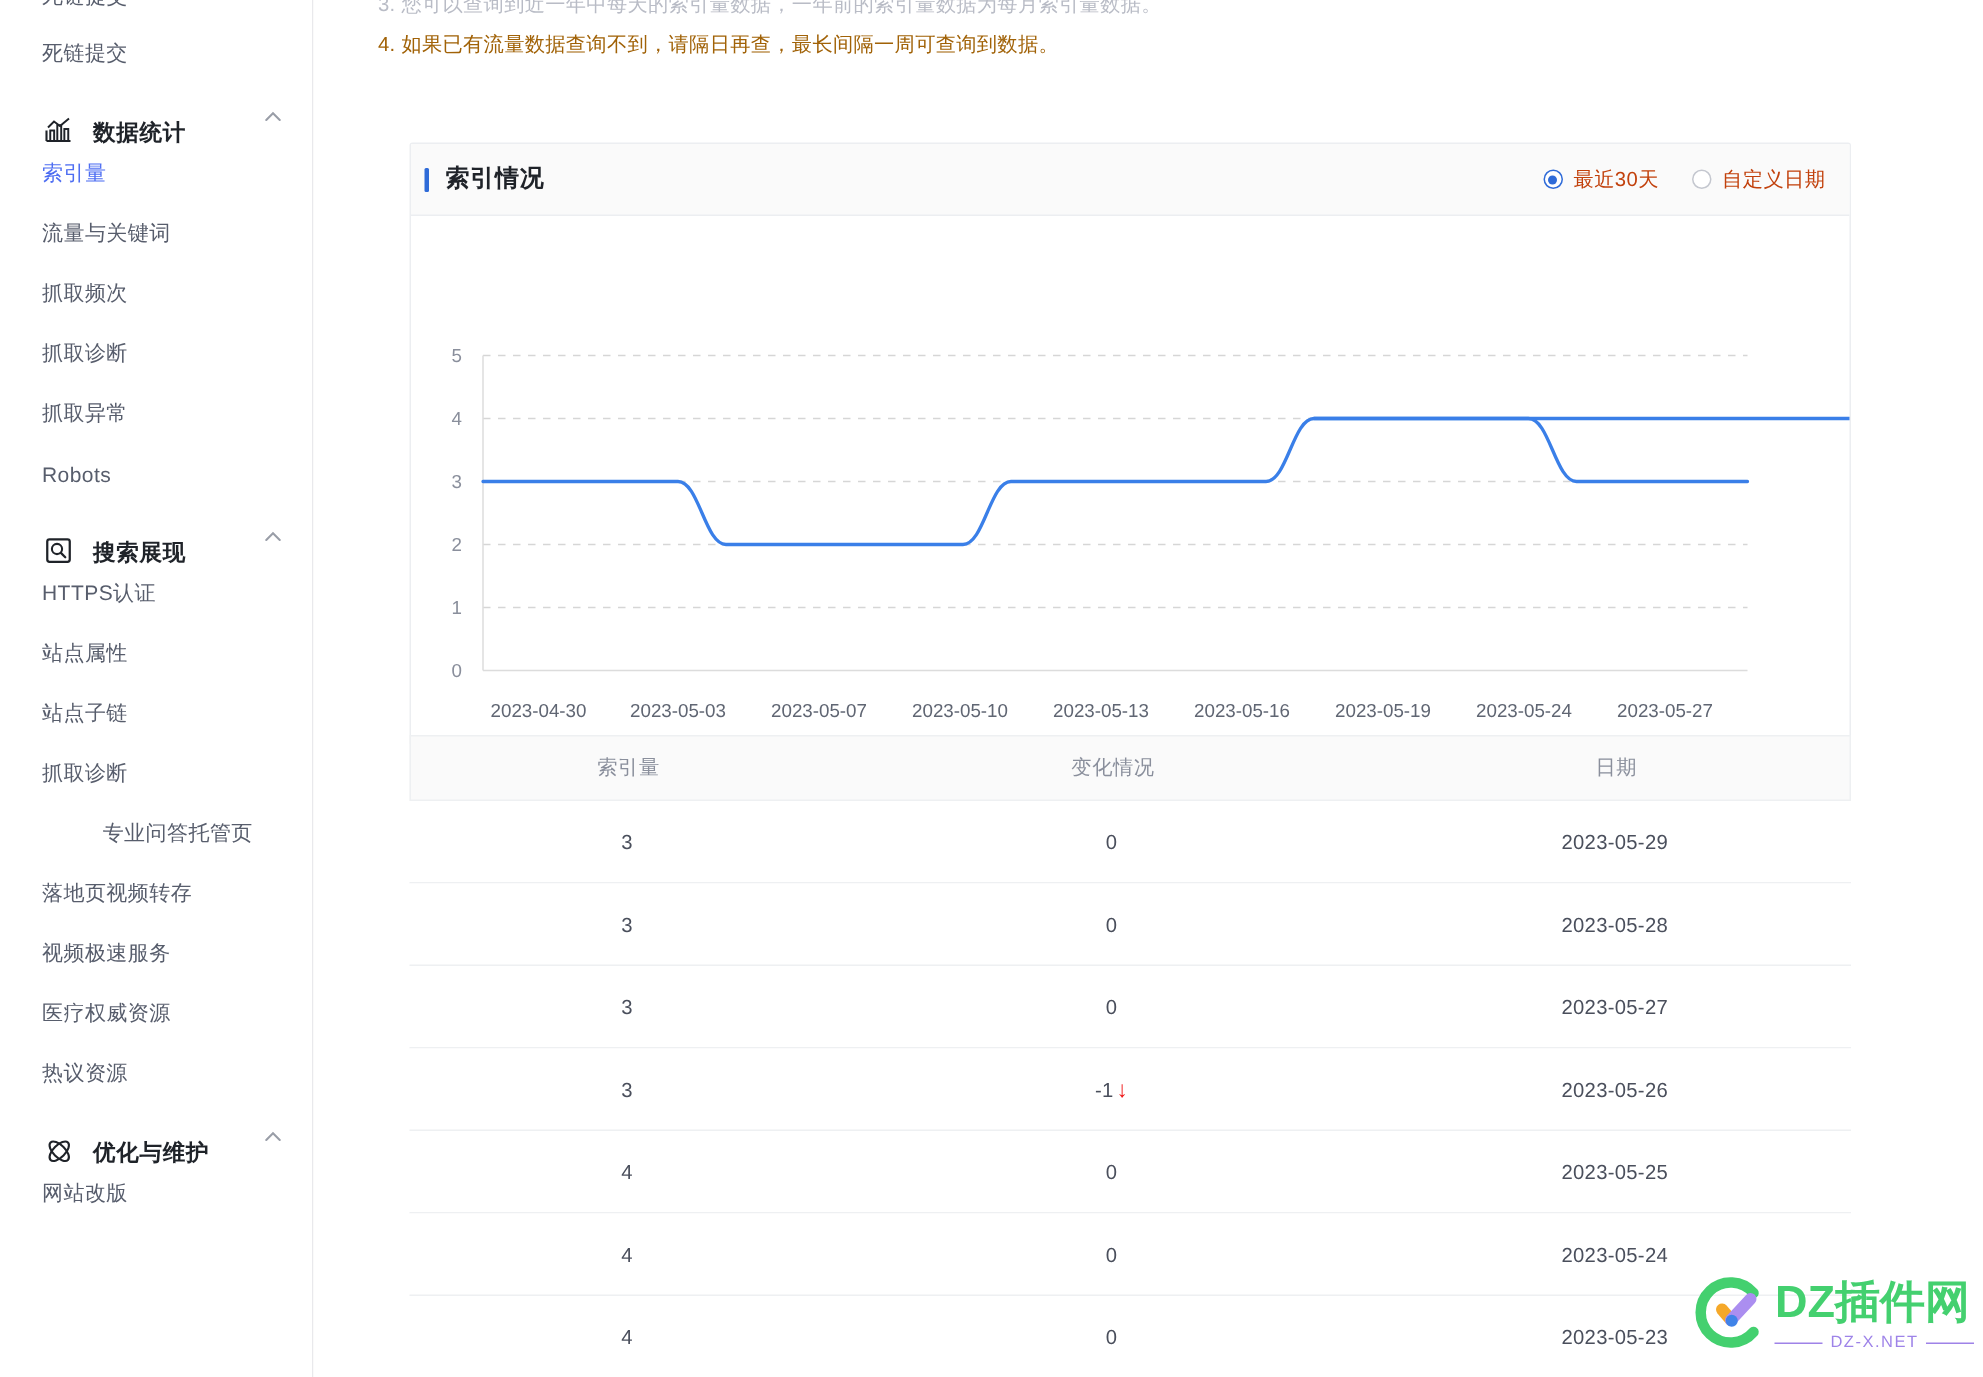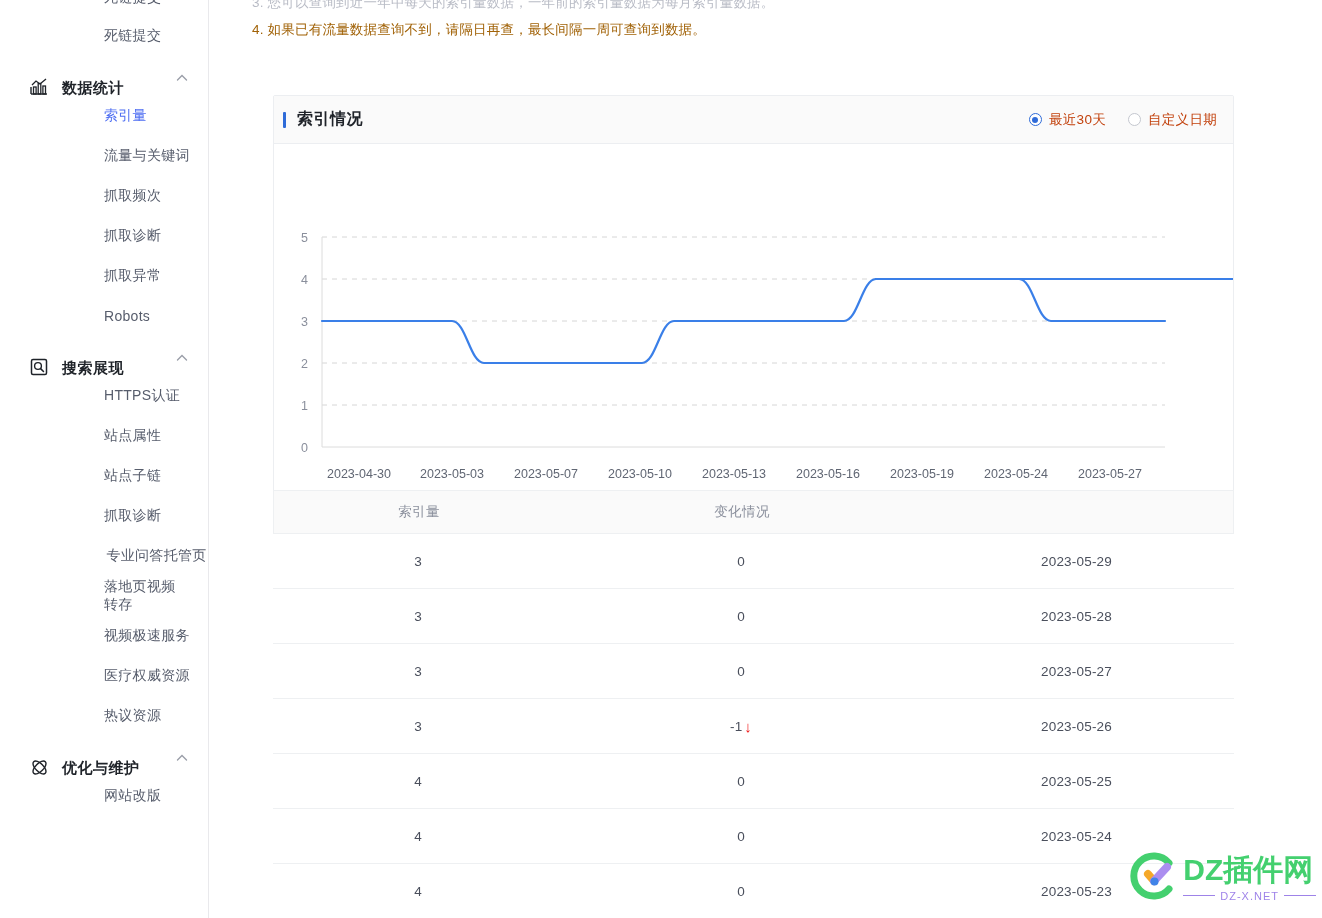--- a/index.html
+++ b/index.html
@@ -36,21 +36,21 @@
     letter-spacing: .5px;
   }
   .nav-group-head .chev {
     position: absolute; right: 20px; top: 50%;
     transform: translateY(-50%);
     width: 14px; height: 14px;
   }
   .nav-item {
     height: 40px;
     display: flex; align-items: center;
-    padding-left: 104px;
+    padding-left: 28px;
     font-size: 14px;
     color: #575d6c;
     cursor: pointer;
     letter-spacing: .3px;
   }
   .nav-item.active { color: #4e6ef2; }
 
   
   .main {
     position: absolute; left: 209px; top: 0;
@@ -353,20 +353,21 @@
             <text x="836" y="334">2023-05-27</text>
           </g>
         </svg>
       </div>
     </section>
 
     <section class="table">
       <div class="thead">
         <div class="th col1">索引量</div>
         <div class="th col2">变化情况</div>
+        <div class="th col3">日期</div>
       </div>
 
       <div class="tr">
         <div class="td col1">3</div>
         <div class="td col2"><span class="chg">
               <span>0</span>
             </span></div>
         <div class="td col3">2023-05-29</div>
       </div>
       <div class="tr">

